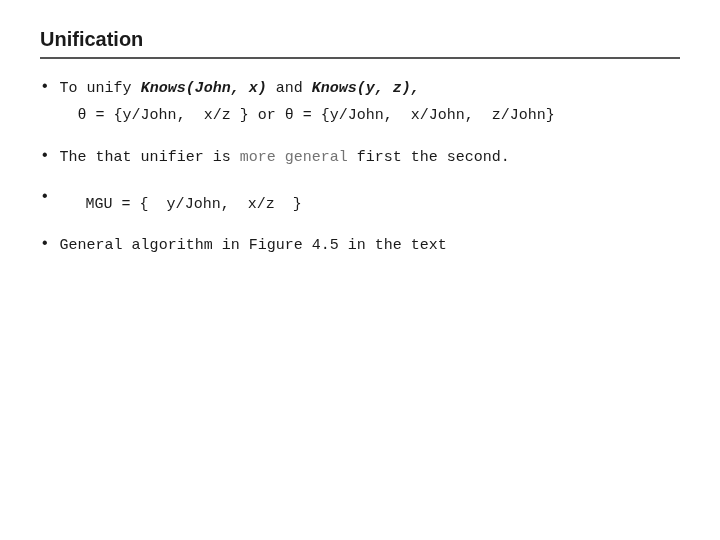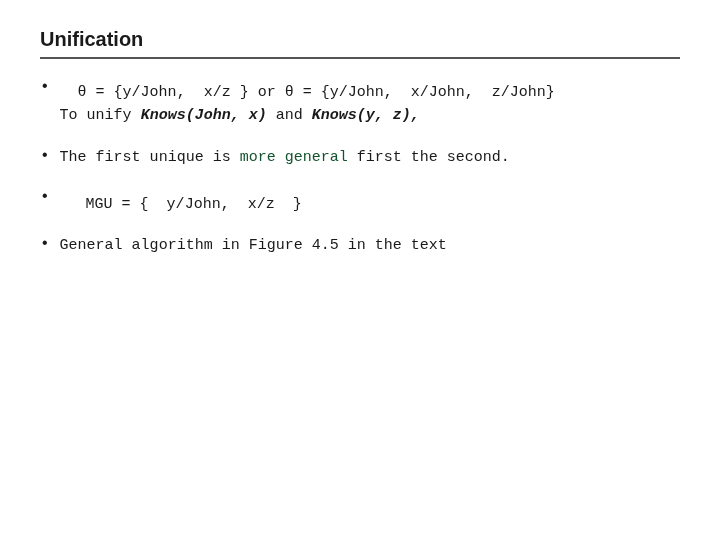--- a/index.html
+++ b/index.html
@@ -61,21 +61,21 @@
       line-height: 1.55;
       color: #1a1a1a;
     }
 
     .italic-bold {
       font-style: italic;
       font-weight: bold;
     }
 
     .green {
-      color: #14532d;
+      color: #737373;
       text-align: right;
     }
 
     .indent {
       margin-left: 18px;
       margin-top: 4px;
     }
 
     .indent-mgu {
       margin-left: 26px;
@@ -85,34 +85,34 @@
 </head>
 <body>
 
 <div class="page">
   <div class="title">Unification</div>
   <hr class="divider">
 
   <div class="bullet-section">
     <span class="bullet">•</span>
     <div class="bullet-content">
+      <div class="line">
+        <span>To unify </span><span class="italic-bold">Knows(John, x)</span><span> and </span><span class="italic-bold">Knows(y, z),</span>
+      </div>
       <div class="line indent">
         θ = {y/John,&nbsp; x/z } or θ = {y/John,&nbsp; x/John,&nbsp; z/John}
-      </div>
-      <div class="line">
-        <span>To unify </span><span class="italic-bold">Knows(John, x)</span><span> and </span><span class="italic-bold">Knows(y, z),</span>
       </div>
     </div>
   </div>
 
   <div class="bullet-section">
     <span class="bullet">•</span>
     <div class="bullet-content">
       <div class="line">
-        <span>The first unique is </span><span class="green">more general</span><span> first the second.</span>
+        <span>The that unifier is </span><span class="green">more general</span><span> first the second.</span>
       </div>
     </div>
   </div>
 
   <div class="bullet-section">
     <span class="bullet">•</span>
     <div class="bullet-content">
       <div class="line indent-mgu">
         MGU = {&nbsp; y/John,&nbsp; x/z&nbsp; }
       </div>

